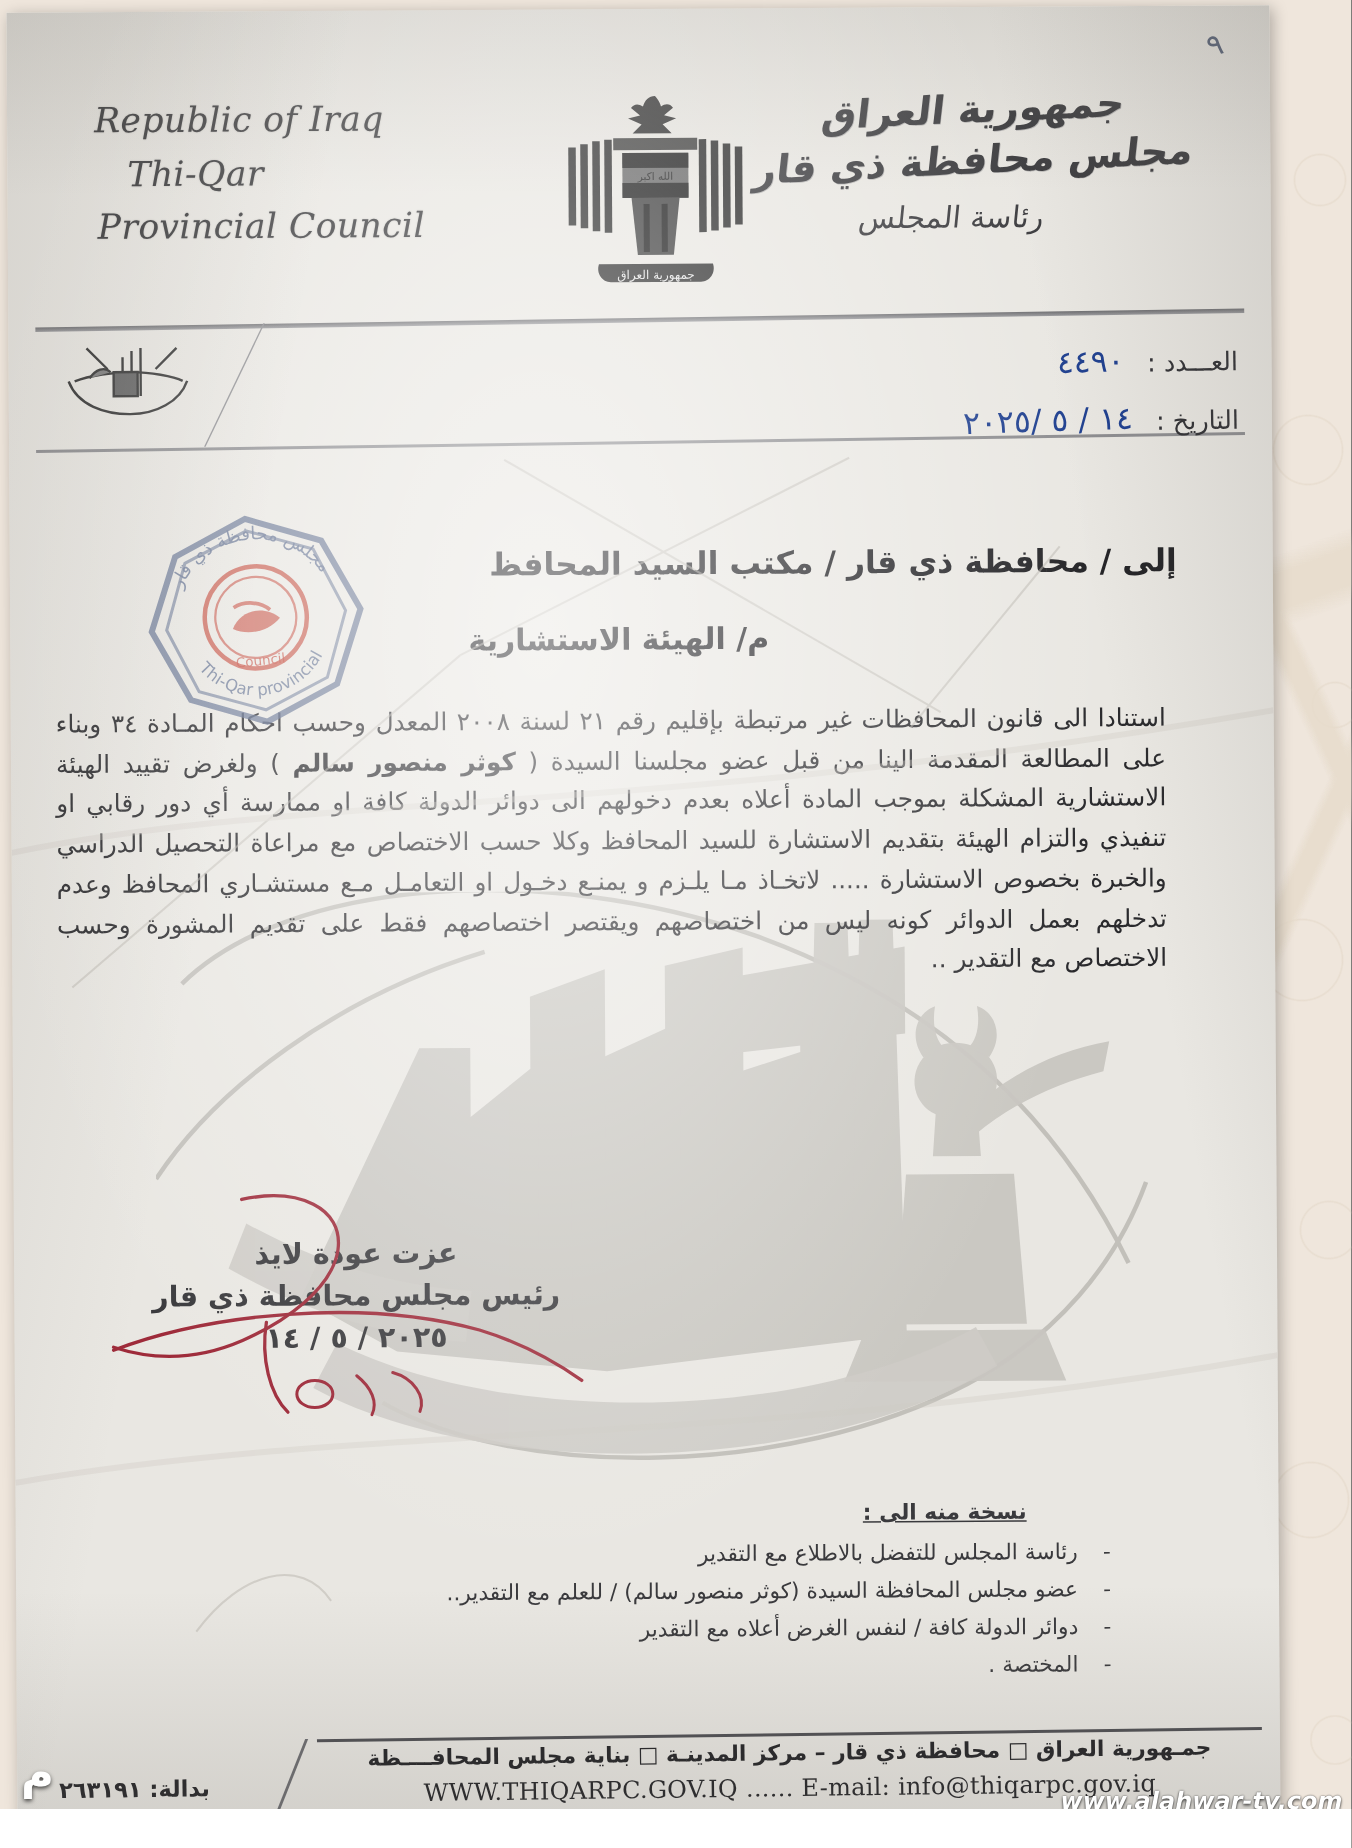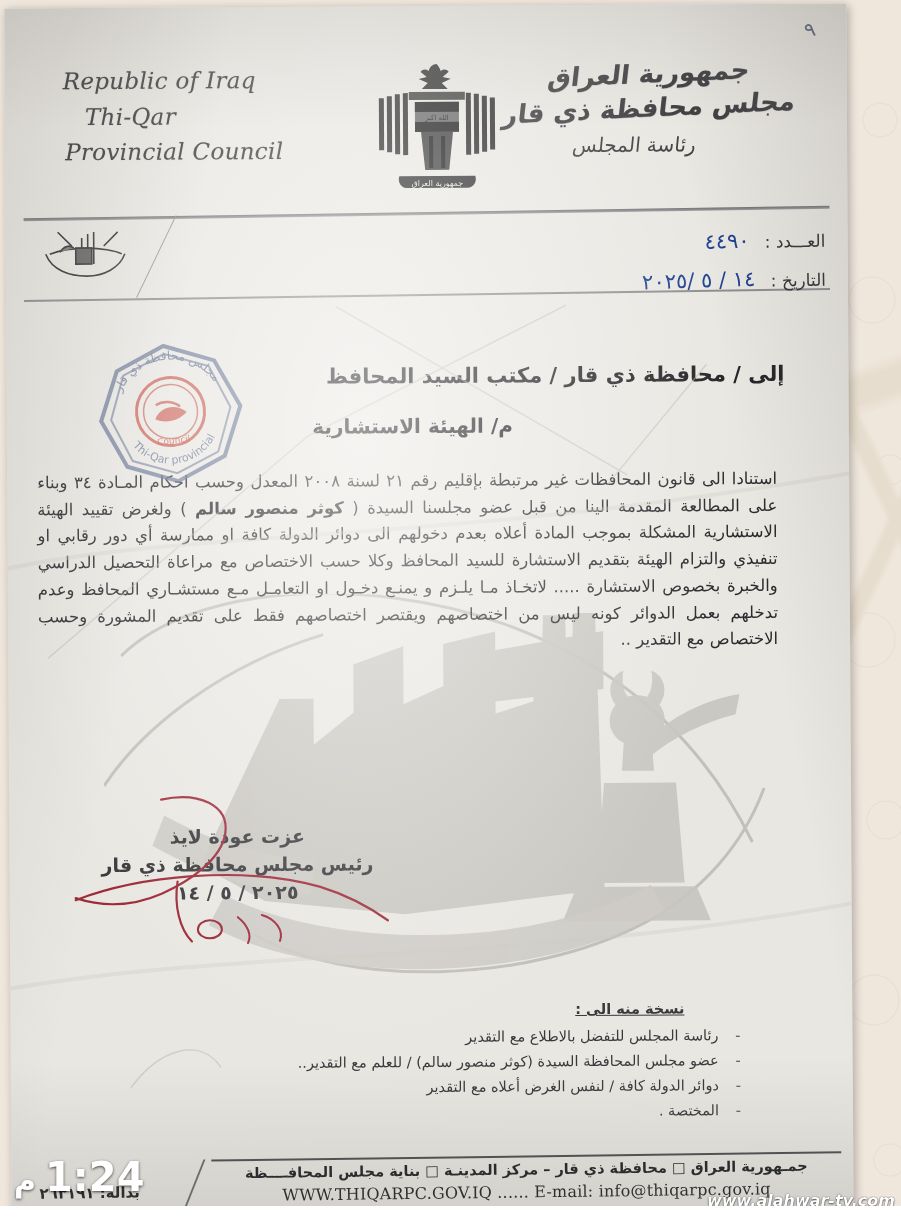--- a/index.html
+++ b/index.html
@@ -556,18 +556,17 @@
     <g stroke="#cfcbc3" stroke-width="4" fill="none" opacity=".7">
       <path d="M0 560 C200 520 420 540 842 470"></path>
       <path d="M0 980 C240 940 500 960 842 900"></path>
     </g>
   </svg>
   <div class="shade"></div>
 </div>
 
 <div class="time-overlay">
   <span class="ampm">م</span>
-  <span>1:24</span>
 </div>
 
 <div class="tv-watermark">www.alahwar-tv.com</div>
 
 <div class="bottom-bar"></div>
 
 </body></html>

